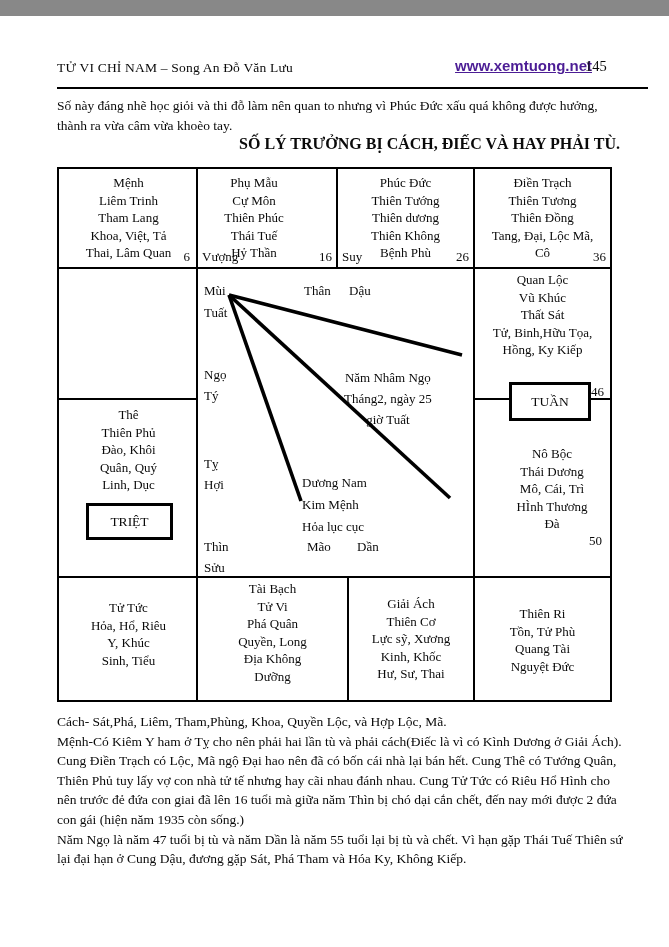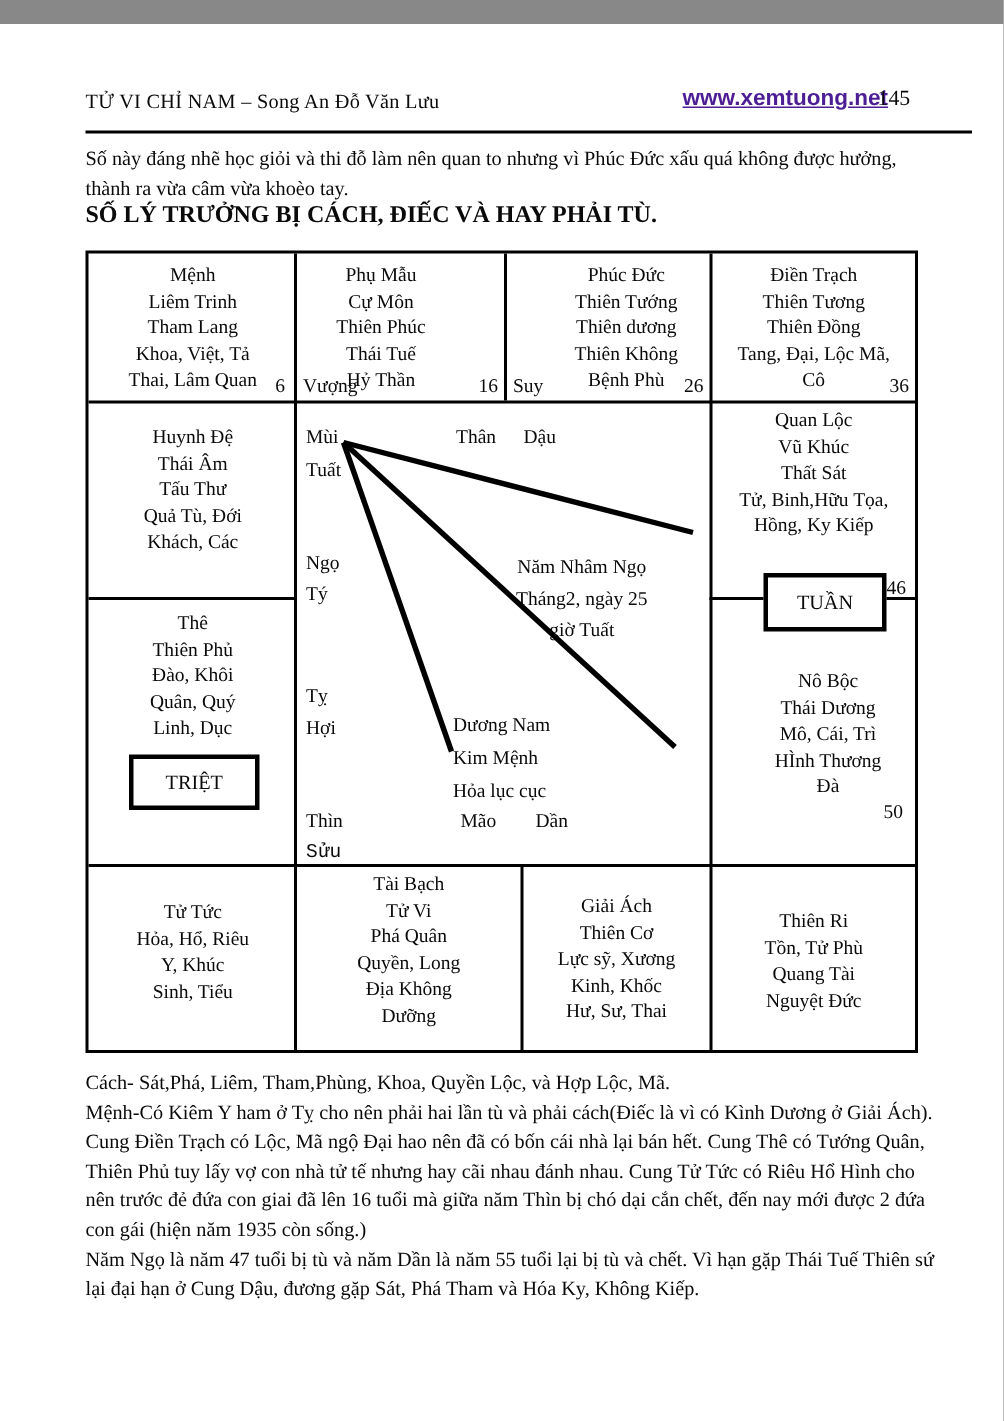--- a/index.html
+++ b/index.html
@@ -10,21 +10,21 @@
   }
   .abs{position:absolute;}
   
   #hdr-title{left:57px;top:44px;font-size:13.5px;letter-spacing:.2px;}
   #hdr-url{top:41px;right:77px;font-family:"Liberation Sans",sans-serif;
     font-weight:bold;font-size:15px;color:#4c1d95;text-decoration:underline;}
   #hdr-page{left:585px;top:42px;font-size:14.5px;z-index:3;}
   #hdr-rule{left:57px;top:71px;width:591px;height:2px;background:#000;}
   
   #intro{left:57px;top:80px;width:563px;font-size:13.5px;line-height:19.5px;}
-  #main-title{left:57px;top:119px;width:563px;text-align:left;font-weight:bold;font-size:16px;}
+  #main-title{left:57px;top:119px;width:563px;text-align:right;font-weight:bold;font-size:16px;}
   
   #grid{left:57px;top:151px;width:555px;height:535px;border:2px solid #000;box-sizing:border-box;}
   .vline{position:absolute;width:2px;background:#000;}
   .hline{position:absolute;height:2px;background:#000;}
   .cell{position:absolute;text-align:center;font-size:13px;line-height:17.5px;}
   .corner{position:absolute;font-size:13px;height:17px;}
   .c-right{text-align:right;padding-right:4px;box-sizing:border-box;}
   .c-flex{display:flex;justify-content:space-between;padding:0 4px;box-sizing:border-box;}
   .branch{position:absolute;font-size:13px;line-height:16px;text-align:center;}
   .cblock{position:absolute;font-size:13px;}
@@ -72,21 +72,21 @@
         <div>Khoa, Việt, Tả</div>
         <div>Thai, Lâm Quan</div>
       </div>
     <div class="cell" style="left:139px;top:5px;width:112px;">
         <div>Phụ Mẫu</div>
         <div>Cự Môn</div>
         <div>Thiên Phúc</div>
         <div>Thái Tuế</div>
         <div>Hỷ Thần</div>
       </div>
-    <div class="cell" style="left:291px;top:5px;width:135px;">
+    <div class="cell" style="left:279px;top:5px;width:135px;">
         <div>Phúc Đức</div>
         <div>Thiên Tướng</div>
         <div>Thiên dương</div>
         <div>Thiên Không</div>
         <div>Bệnh Phù</div>
       </div>
     <div class="cell" style="left:416px;top:5px;width:135px;">
         <div>Điền Trạch</div>
         <div>Thiên Tương</div>
         <div>Thiên Đồng</div>
@@ -98,27 +98,20 @@
     <div class="corner c-flex" style="left:139px;top:80px;width:138px;">
       <span>Vượng</span>
       <span>16</span>
     </div>
     <div class="corner c-flex" style="left:279px;top:80px;width:135px;">
       <span>Suy</span>
       <span>26</span>
     </div>
     <div class="corner c-right" style="left:416px;top:80px;width:135px;padding-left:40px;">36</div>
 
-    <div class="cell" style="left:2px;top:113px;width:135px;">
-        <div>Huynh Đệ</div>
-        <div>Thái Âm</div>
-        <div>Tấu Thư</div>
-        <div>Quả Tù, Đới</div>
-        <div>Khách, Các</div>
-      </div>
     <div class="cell" style="left:2px;top:237px;width:135px;">
         <div>Thê</div>
         <div>Thiên Phủ</div>
         <div>Đào, Khôi</div>
         <div>Quân, Quý</div>
         <div>Linh, Dục</div>
       </div>
     <div class="frame" style="left:27px;top:334px;width:81px;height:31px;">TRIỆT</div>
 
     <div class="cell" style="left:416px;top:102px;width:135px;">
@@ -171,21 +164,21 @@
     <div class="branch" style="left:245px;top:114px;">Thân</div>
     <div class="branch" style="left:290px;top:114px;">Dậu</div>
     <div class="branch" style="left:145px;top:136px;">Tuất</div>
     <div class="branch" style="left:145px;top:198px;">Ngọ</div>
     <div class="branch" style="left:145px;top:219px;">Tý</div>
     <div class="branch" style="left:145px;top:287px;">Tỵ</div>
     <div class="branch" style="left:145px;top:308px;">Hợi</div>
     <div class="branch" style="left:145px;top:370px;">Thìn</div>
     <div class="branch" style="left:248px;top:370px;">Mão</div>
     <div class="branch" style="left:298px;top:370px;">Dần</div>
-    <div class="branch" style="left:145px;top:391px;font-family:Liberation Mono, monospace;">Sửu</div>
+    <div class="branch" style="left:145px;top:391px;">Sửu</div>
 
     <div class="cblock" style="left:285px;top:198px;line-height:21px;text-align:center;">
         <div>Năm Nhâm Ngọ</div>
         <div>Tháng2, ngày 25</div>
         <div>giờ Tuất</div>
       </div>
     <div class="cblock" style="left:243px;top:303px;line-height:22px;">
         <div>Dương Nam</div>
         <div>Kim Mệnh</div>
         <div>Hỏa lục cục</div>

